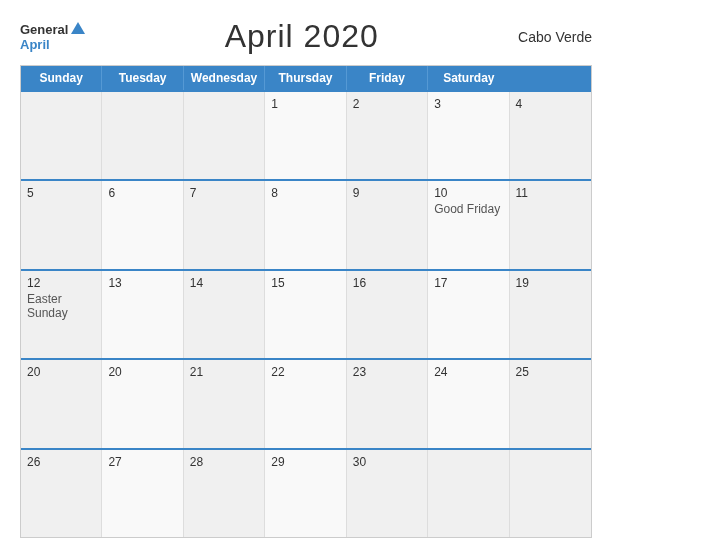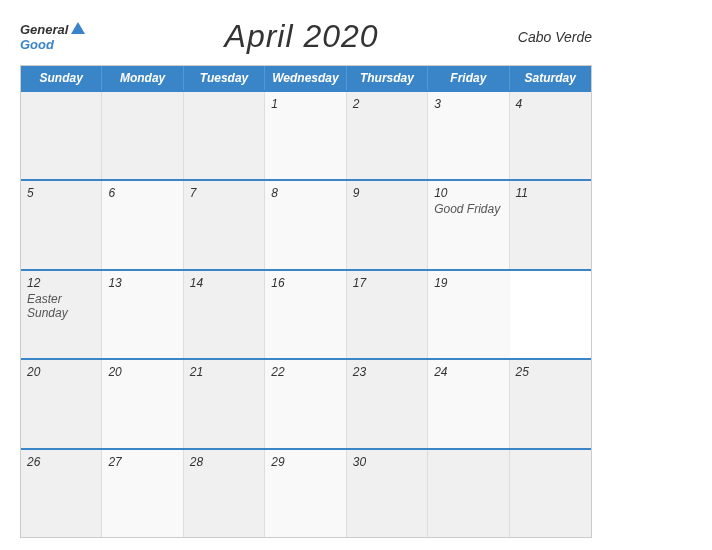--- a/index.html
+++ b/index.html
@@ -9,21 +9,20 @@
       background: #fff;
       font-family: Arial, sans-serif;
       overflow: hidden;
     }
     .page {
       width: 612px;
       height: 550px;
       padding: 18px 20px 12px 20px;
       display: flex;
       flex-direction: column;
-      font-style: italic;
     }
     
     .header {
       display: flex;
       align-items: center;
       justify-content: space-between;
       margin-bottom: 10px;
     }
     .logo {
       display: flex;
@@ -125,32 +124,31 @@
 
 <div class="page">
 
   <div class="header">
     <div class="logo">
       <div style="display:flex;flex-direction:column;align-items:flex-start;">
         <div style="display:flex;align-items:center;gap:1px;">
           <span class="logo-text-general">General</span>
           <div class="logo-triangle"></div>
         </div>
-        <span class="logo-text-blue">Good</span>
+        <span class="logo-text-blue">April</span>
       </div>
     </div>
     <div class="title">April 2020</div>
     <div class="country">Cabo Verde</div>
   </div>
 
   <div class="calendar">
     <div class="day-headers">
 
     <div class="day-header">Sunday</div>
-        <div class="day-header">Monday</div>
         <div class="day-header">Tuesday</div>
         <div class="day-header">Wednesday</div>
         <div class="day-header">Thursday</div>
         <div class="day-header">Friday</div>
         <div class="day-header">Saturday</div>
       </div>
     <div class="weeks">
 
     <div class="week-row">
           <div class="day-cell empty"></div>
@@ -198,20 +196,23 @@
             <span class="day-num">12</span>
             <span class="day-event">Easter Sunday</span>
           </div>
           <div class="day-cell">
             <span class="day-num">13</span>
           </div>
           <div class="day-cell">
             <span class="day-num">14</span>
           </div>
           <div class="day-cell">
+            <span class="day-num">15</span>
+          </div>
+          <div class="day-cell">
             <span class="day-num">16</span>
           </div>
           <div class="day-cell">
             <span class="day-num">17</span>
           </div>
           <div class="day-cell">
             <span class="day-num">19</span>
           </div>
         </div>
         <div class="week-row">

